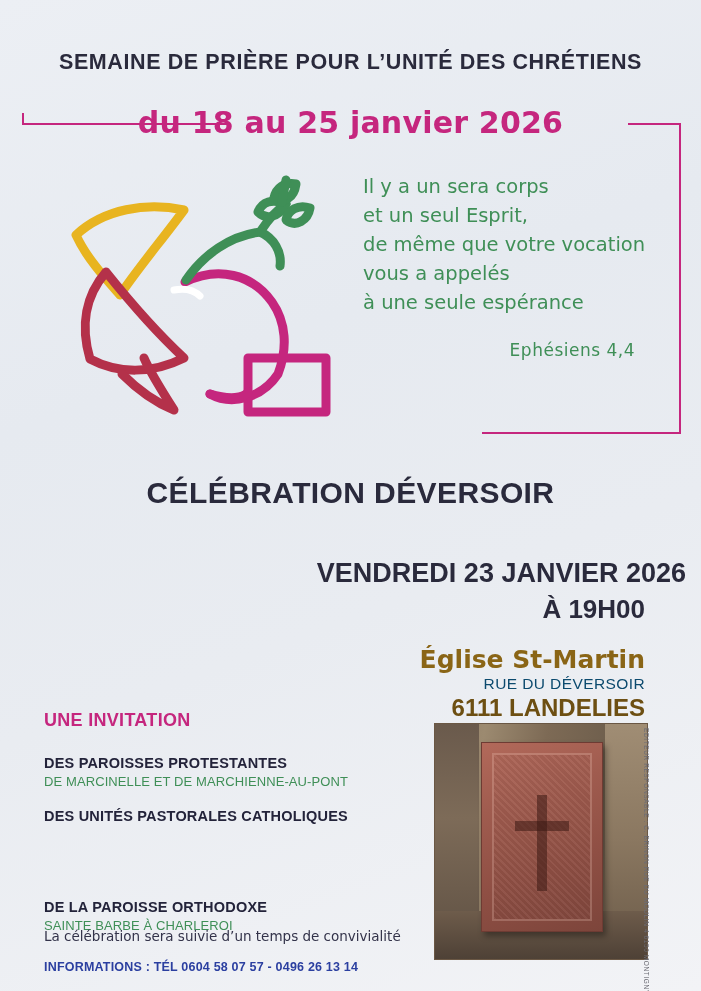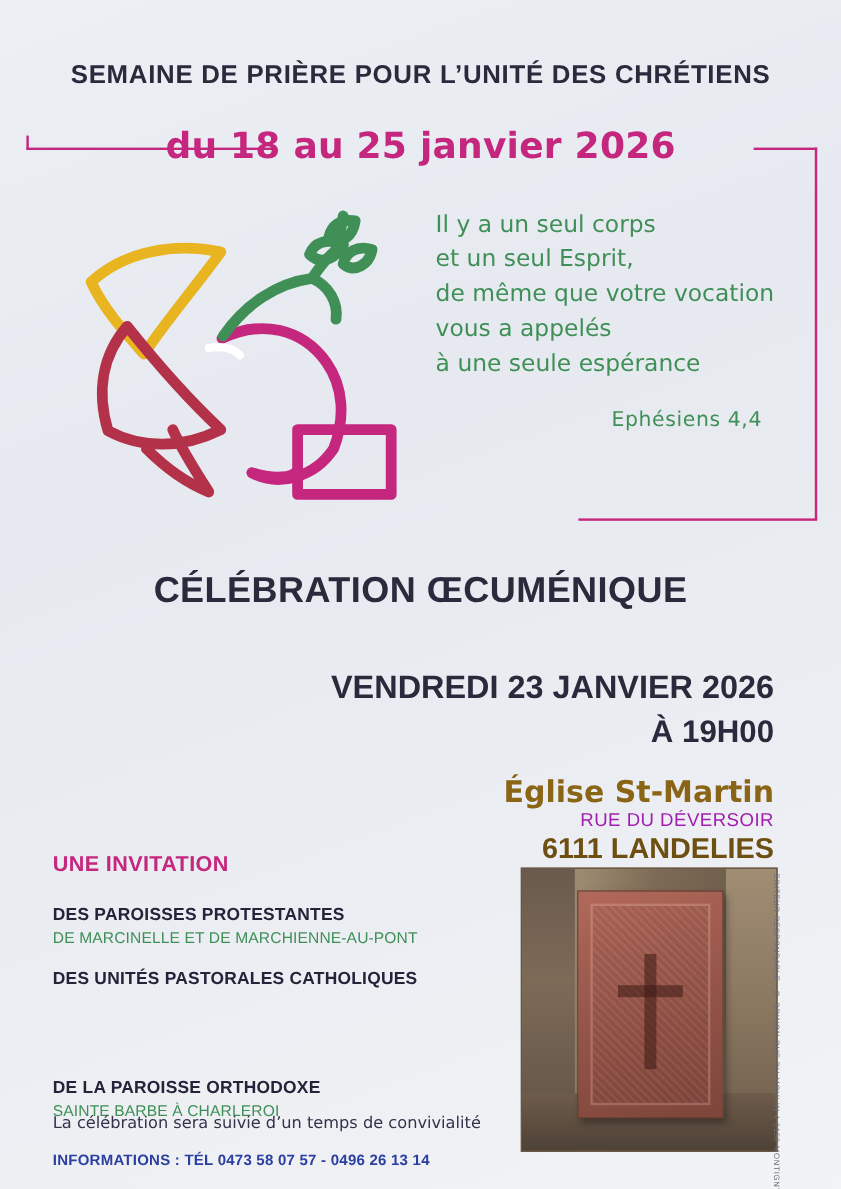--- a/index.html
+++ b/index.html
@@ -144,20 +144,21 @@
   }
   .when-day {
     position: absolute;
     top: 558px;
     left: 0;
     width: 645px;
     text-align: right;
     font-size: 27px;
     font-weight: bold;
     color: #2a2a3c;
+    padding-left: 41px;
   }
   .when-hour {
     position: absolute;
     top: 594px;
     left: 0;
     width: 645px;
     text-align: right;
     font-size: 26px;
     font-weight: bold;
     color: #2a2a3c;
@@ -174,21 +175,21 @@
   }
   .venue-church {
     font-size: 25px;
     font-weight: bold;
     font-family: "DejaVu Sans", sans-serif;
     color: #8a6516;
   }
   .venue-street {
     font-size: 15.5px;
     letter-spacing: 0.4px;
-    color: #a21caf;
+    color: #0c4a6e;
     margin-top: 1px;
   }
   .venue-city {
     font-size: 24px;
     font-weight: bold;
     color: #6d4f12;
     margin-top: 1px;
   }
 
   
@@ -365,29 +366,29 @@
         <path d="M262 22 C250 20 242 26 240 36 C250 42 260 36 262 22 Z" stroke="#3f8f57"></path>
         <path d="M276 46 C264 42 254 48 252 58 C262 66 274 58 276 46 Z" stroke="#3f8f57"></path>
         <path d="M248 40 L252 18" stroke="#3f8f57"></path>
 
         <path d="M140 128 C150 126 160 128 166 134" stroke="#ffffff" stroke-width="7"></path>
       </g>
     </svg>
   </div>
 
   <div class="scripture">
-    <span class="line">Il y a un seul corps</span>
+    <span class="line">Il y a un sera corps</span>
     <span class="line">et un seul Esprit,</span>
     <span class="line">de même que votre vocation</span>
     <span class="line">vous a appelés</span>
     <span class="line">à une seule espérance</span>
   </div>
   <div class="scripture-ref">Ephésiens 4,4</div>
 
-  <div class="celebration">CÉLÉBRATION ŒCUMÉNIQUE</div>
+  <div class="celebration">CÉLÉBRATION DÉVERSOIR</div>
   <div class="when-day">VENDREDI 23 JANVIER 2026</div>
   <div class="when-hour">À 19H00</div>
 
   <div class="venue">
     <div class="venue-church">Église St-Martin</div>
     <div class="venue-street">RUE DU DÉVERSOIR</div>
     <div class="venue-city">6111 LANDELIES</div>
   </div>
 
   <div class="photo">
@@ -412,15 +413,15 @@
   </div>
   <div class="inv-group inv-g2">
     <div class="inv-head">DES UNITÉS PASTORALES CATHOLIQUES</div>
   </div>
   <div class="inv-group inv-g3">
     <div class="inv-head">DE LA PAROISSE ORTHODOXE</div>
     <div class="inv-sub">SAINTE BARBE À CHARLEROI</div>
   </div>
 
   <div class="footnote">La célébration sera suivie d’un temps de convivialité</div>
-  <div class="infoline">INFORMATIONS : TÉL  0473 58 07 57  -  0496 26 13 14</div>
+  <div class="infoline">INFORMATIONS : TÉL  0604 58 07 57  -  0496 26 13 14</div>
 
 </div>
 
 </body></html>

